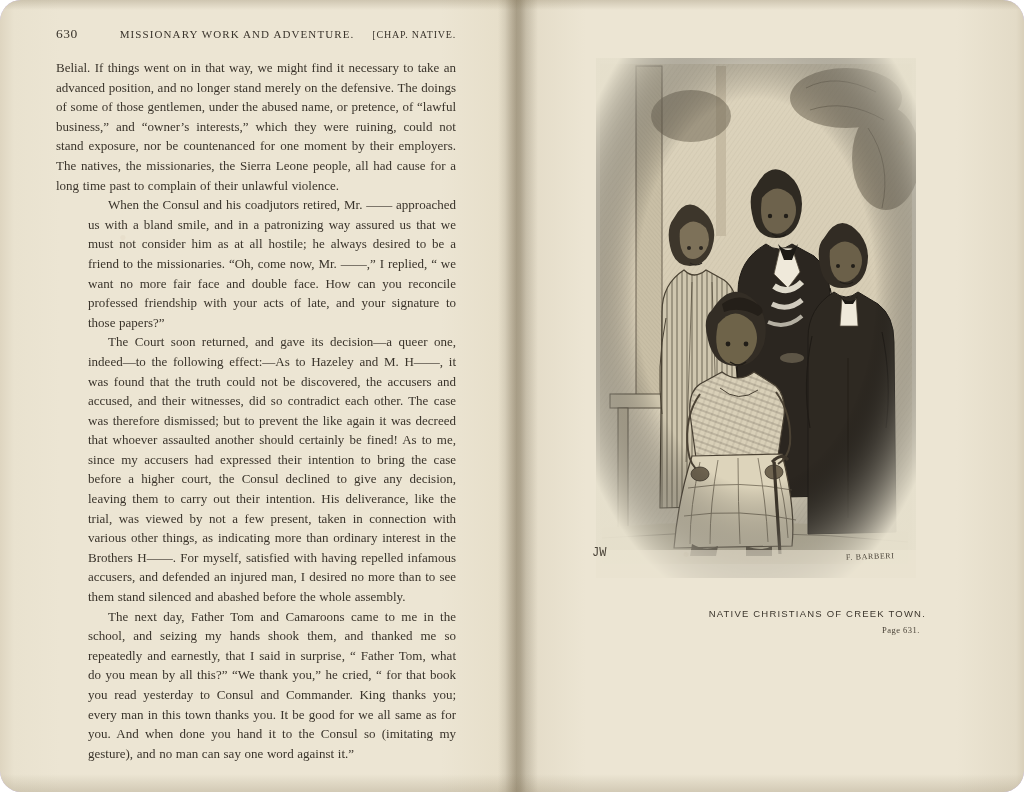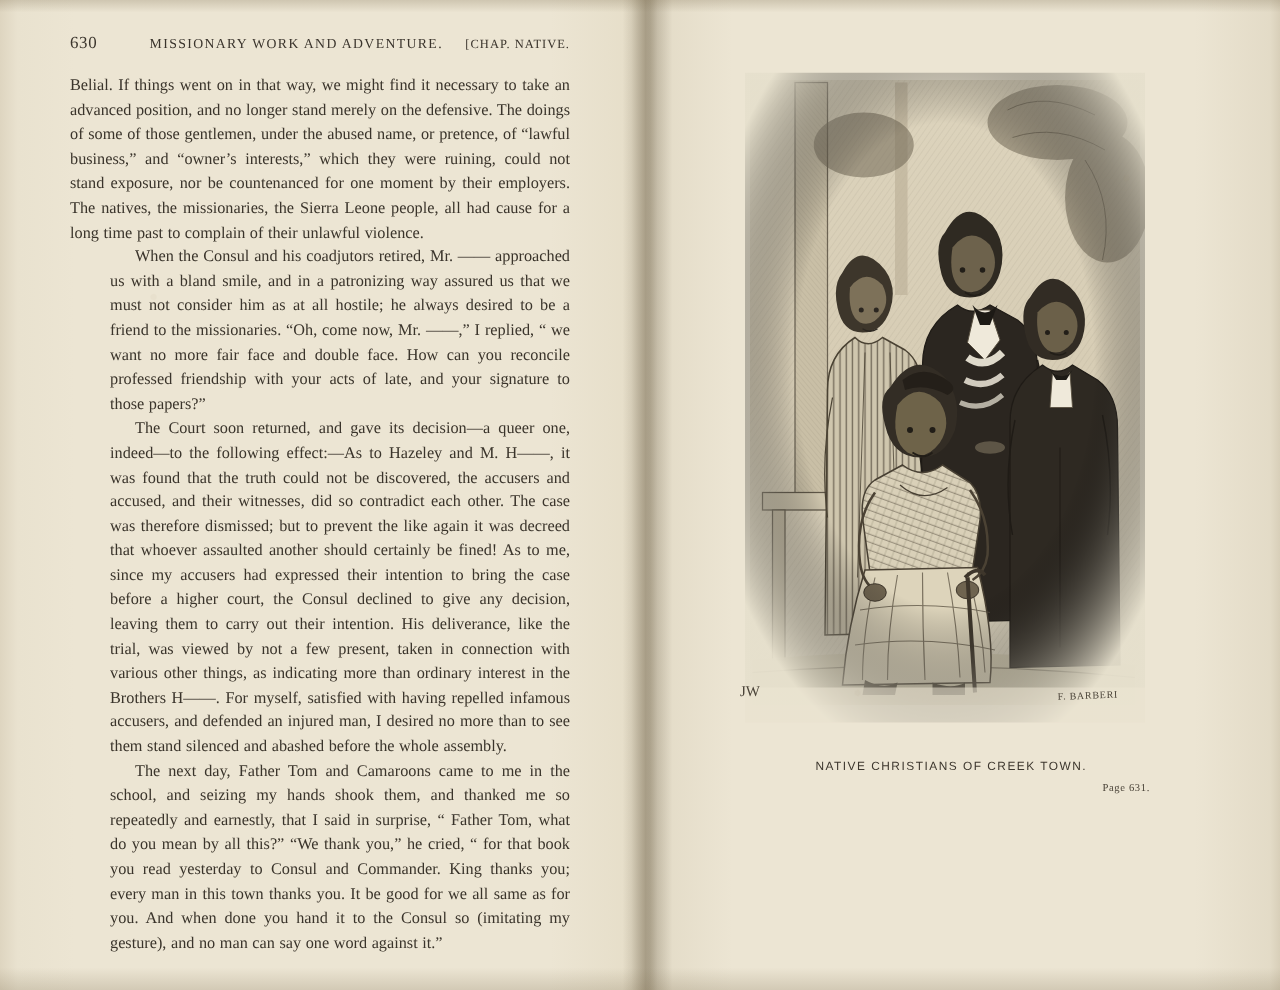--- a/index.html
+++ b/index.html
@@ -7,20 +7,21 @@
     padding: 0;
     background: #ffffff;
   }
   #page {
     position: relative;
     width: 1024px;
     height: 792px;
     overflow: hidden;
     background: #c4b5fd;
     font-family: "Liberation Serif", serif;
+    border-radius: 21px;
   }
 
   
   .leaf {
     position: absolute;
     top: 0;
     height: 792px;
     background: #eae3d0;
   }
   .leaf-left {
@@ -116,21 +117,21 @@
     top: 58px;
     width: 320px;
     height: 520px;
   }
   .plate svg { display: block; }
   .caption {
     position: absolute;
     left: 596px;
     top: 608px;
     width: 330px;
-    text-align: center;
+    text-align: right;
     font-size: 9.5px;
     letter-spacing: 1.2px;
     color: #3c362d;
     font-family: "Liberation Sans", sans-serif;
   }
   .plate-folio {
     position: absolute;
     left: 790px;
     top: 625px;
     width: 130px;
@@ -149,21 +150,21 @@
     color: #4b4439;
     font-family: "Liberation Serif", serif;
     transform: rotate(-2deg);
   }
   .monogram {
     position: absolute;
     left: 592px;
     top: 546px;
     font-size: 12px;
     color: #4b4439;
-    font-family: Liberation Serif, serif;
+    font-family: Liberation Mono, monospace;
   }
   .grain {
     position: absolute;
     inset: 0;
     pointer-events: none;
     opacity: 0.28;
     background-image:
       radial-gradient(circle at 12% 30%, rgba(160,140,100,0.20) 0 2px, transparent 3px),
       radial-gradient(circle at 67% 70%, rgba(160,140,100,0.17) 0 2px, transparent 3px),
       radial-gradient(circle at 35% 85%, rgba(160,140,100,0.14) 0 2px, transparent 3px),

